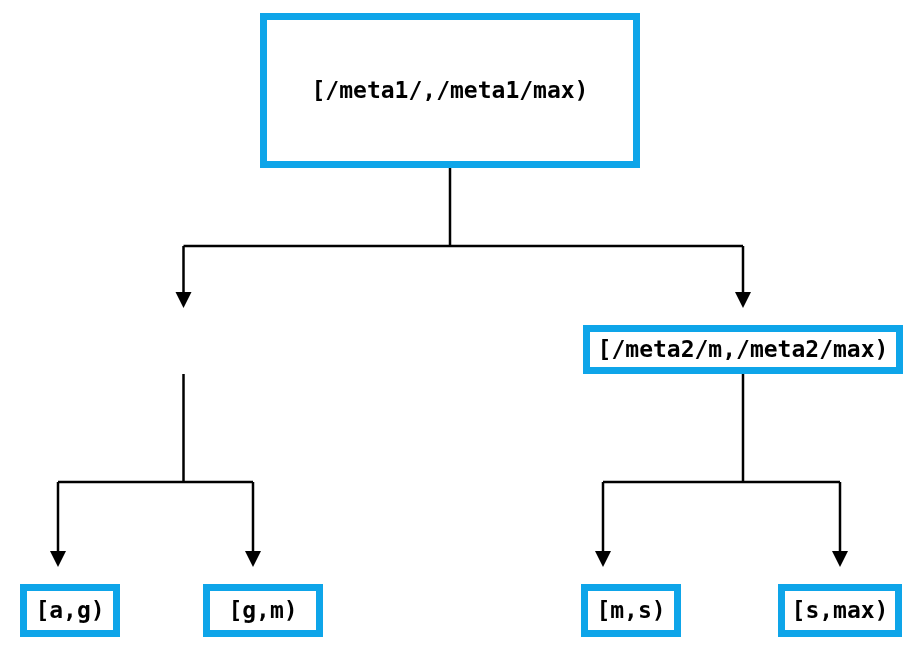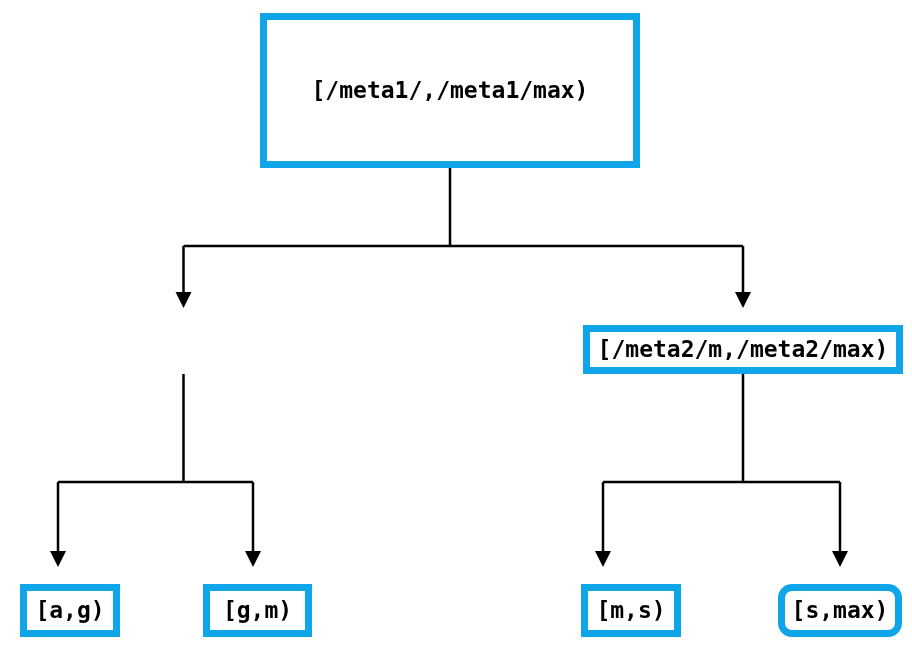--- a/index.html
+++ b/index.html
@@ -44,23 +44,23 @@
   }
   .edges polygon {
     fill: #000000;
     stroke: none;
   }
   
   .n-root   { left: 260px; top: 13px;  width: 380px; height: 155px; }
   .n-m2l    { left: 22px;  top: 325px; width: 323px; height: 49px; }
   .n-m2r    { left: 583px; top: 325px; width: 320px; height: 49px; }
   .n-ag     { left: 20px;   top: 584px; width: 100px; height: 53px; }
-  .n-gm     { left: 203px; top: 584px; width: 109px; height: 53px; text-align: center; }
+  .n-gm     { left: 203px; top: 584px; width: 120px; height: 53px; text-align: center; }
   .n-ms     { left: 581px; top: 584px; width: 100px; height: 53px; }
-  .n-smax   { left: 778px; top: 584px; width: 124px; height: 53px; border-radius: 14px; }
+  .n-smax   { left: 778px; top: 584px; width: 124px; height: 53px; }
 </style>
 </head>
 <body>
 
 <div class="canvas">
 
   <svg class="edges" viewBox="0 0 912 652">
 
     <g>
       <path d="M450,168 V246"></path>

